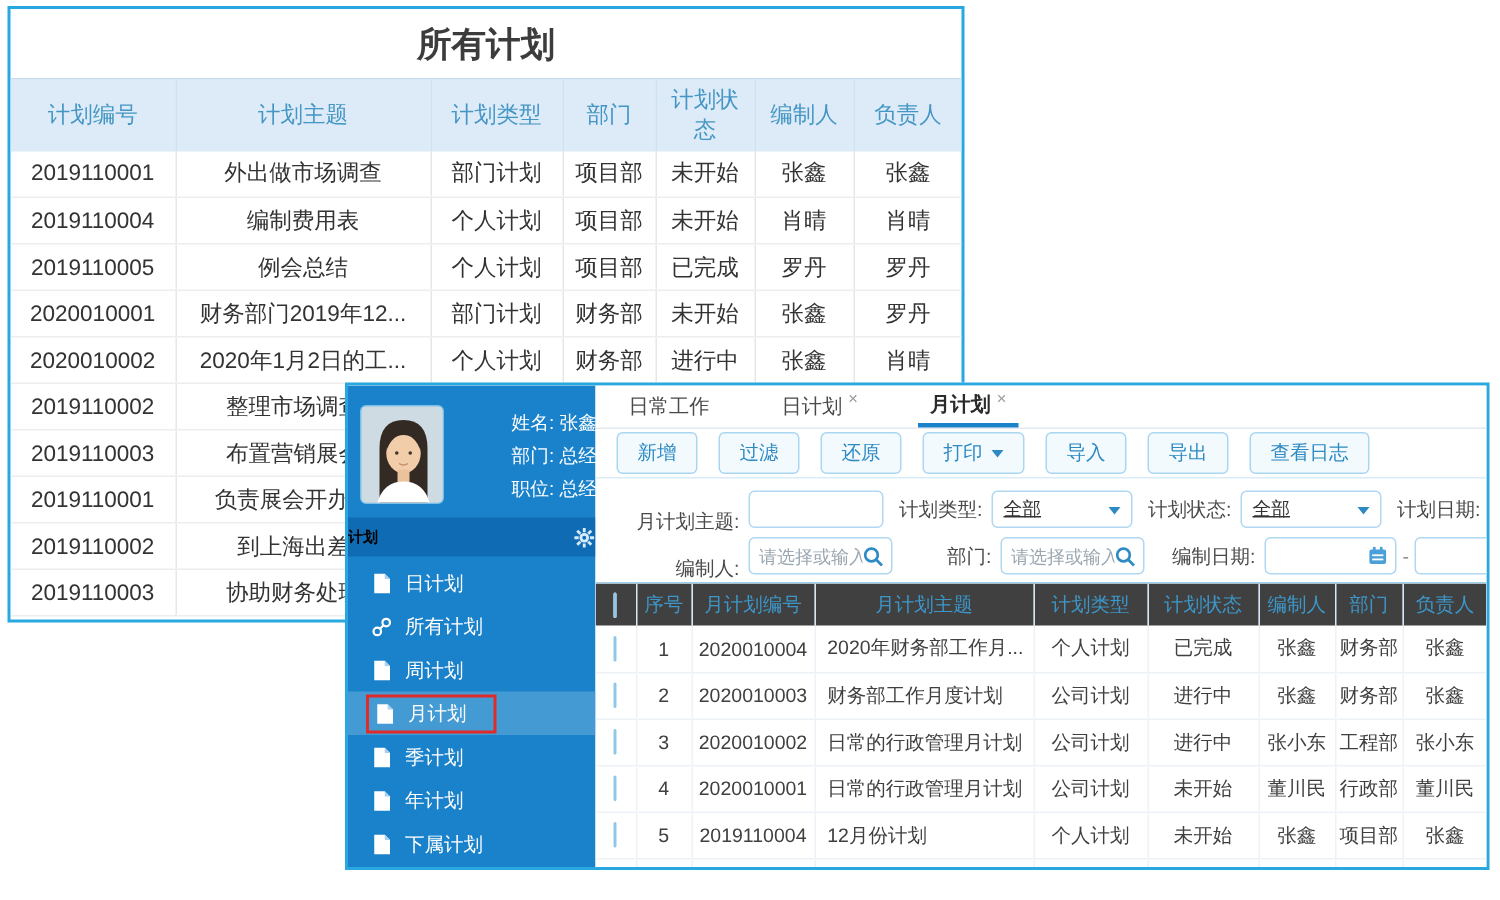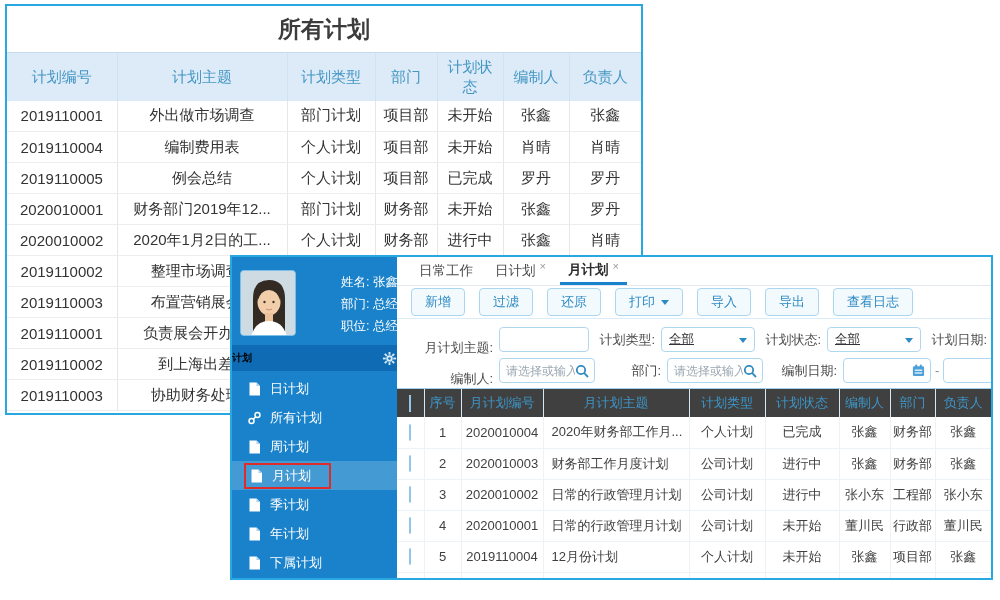--- a/index.html
+++ b/index.html
@@ -34,21 +34,21 @@
   .gear-wrap { width:15px; height:15px; }
   .nav { flex:1; padding-top:3px; }
   .nav-item { height:29px; display:flex; align-items:center; padding-left:12px; color:#fff; font-size:13px; cursor:default; }
   .nav-item.active { background:#449BD3; }
   .item-inner { display:flex; align-items:center; gap:9px; padding:2px 4px; }
   .nav-item.active .item-inner { border:2px solid #E02B2B; padding:2px 18px 2px 4px; }
   .nav-icon { width:13px; height:14px; display:inline-flex; }
 
   
   .main { flex:1; min-width:0; display:flex; flex-direction:column; overflow:hidden; background:#fff; }
-  .tabs { height:29px; display:flex; align-items:stretch; padding-left:14px; gap:6px;
+  .tabs { height:29px; display:flex; align-items:stretch; padding-left:14px; gap:32px;
     border-bottom:1px solid #e4e9ef; flex-shrink:0; }
   .tab { display:flex; align-items:center; font-size:13.5px; color:#4a4a4a; padding:0 8px; position:relative; cursor:default; }
   .tab.active { color:#2b2b2b; font-weight:bold; border-bottom:3px solid #1A82CB; }
   .tab .close { font-size:11px; color:#999; margin-left:4px; align-self:flex-start; margin-top:3px; font-weight:normal; }
 
   .toolbar { height:33px; display:flex; align-items:center; gap:14px; padding-left:14px;
     border-bottom:1px solid #D9ECF8; flex-shrink:0; }
   .btn { background:#F3FAFE; border:1px solid #A9D6F0; border-radius:4px; color:#2E8AC2;
     font-size:13px; padding:4px 13px; display:inline-flex; align-items:center; gap:6px;
     font-family:"Liberation Sans", sans-serif; cursor:pointer; white-space:nowrap; }

